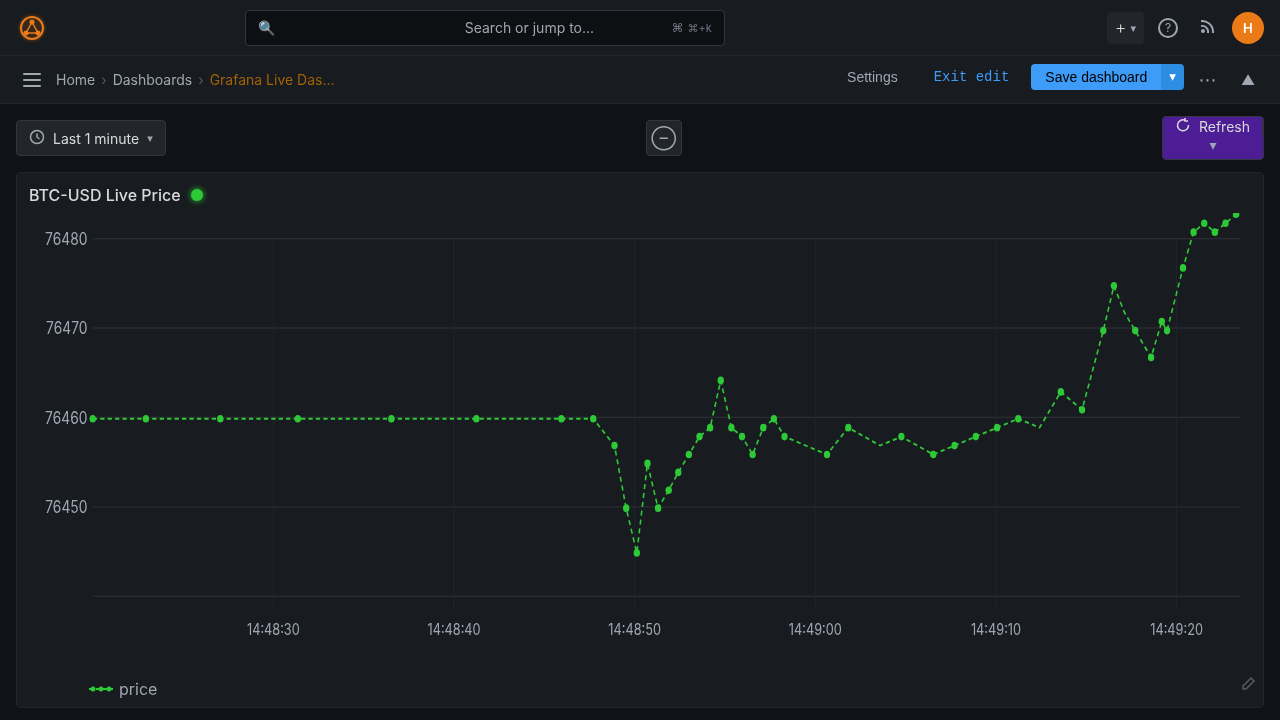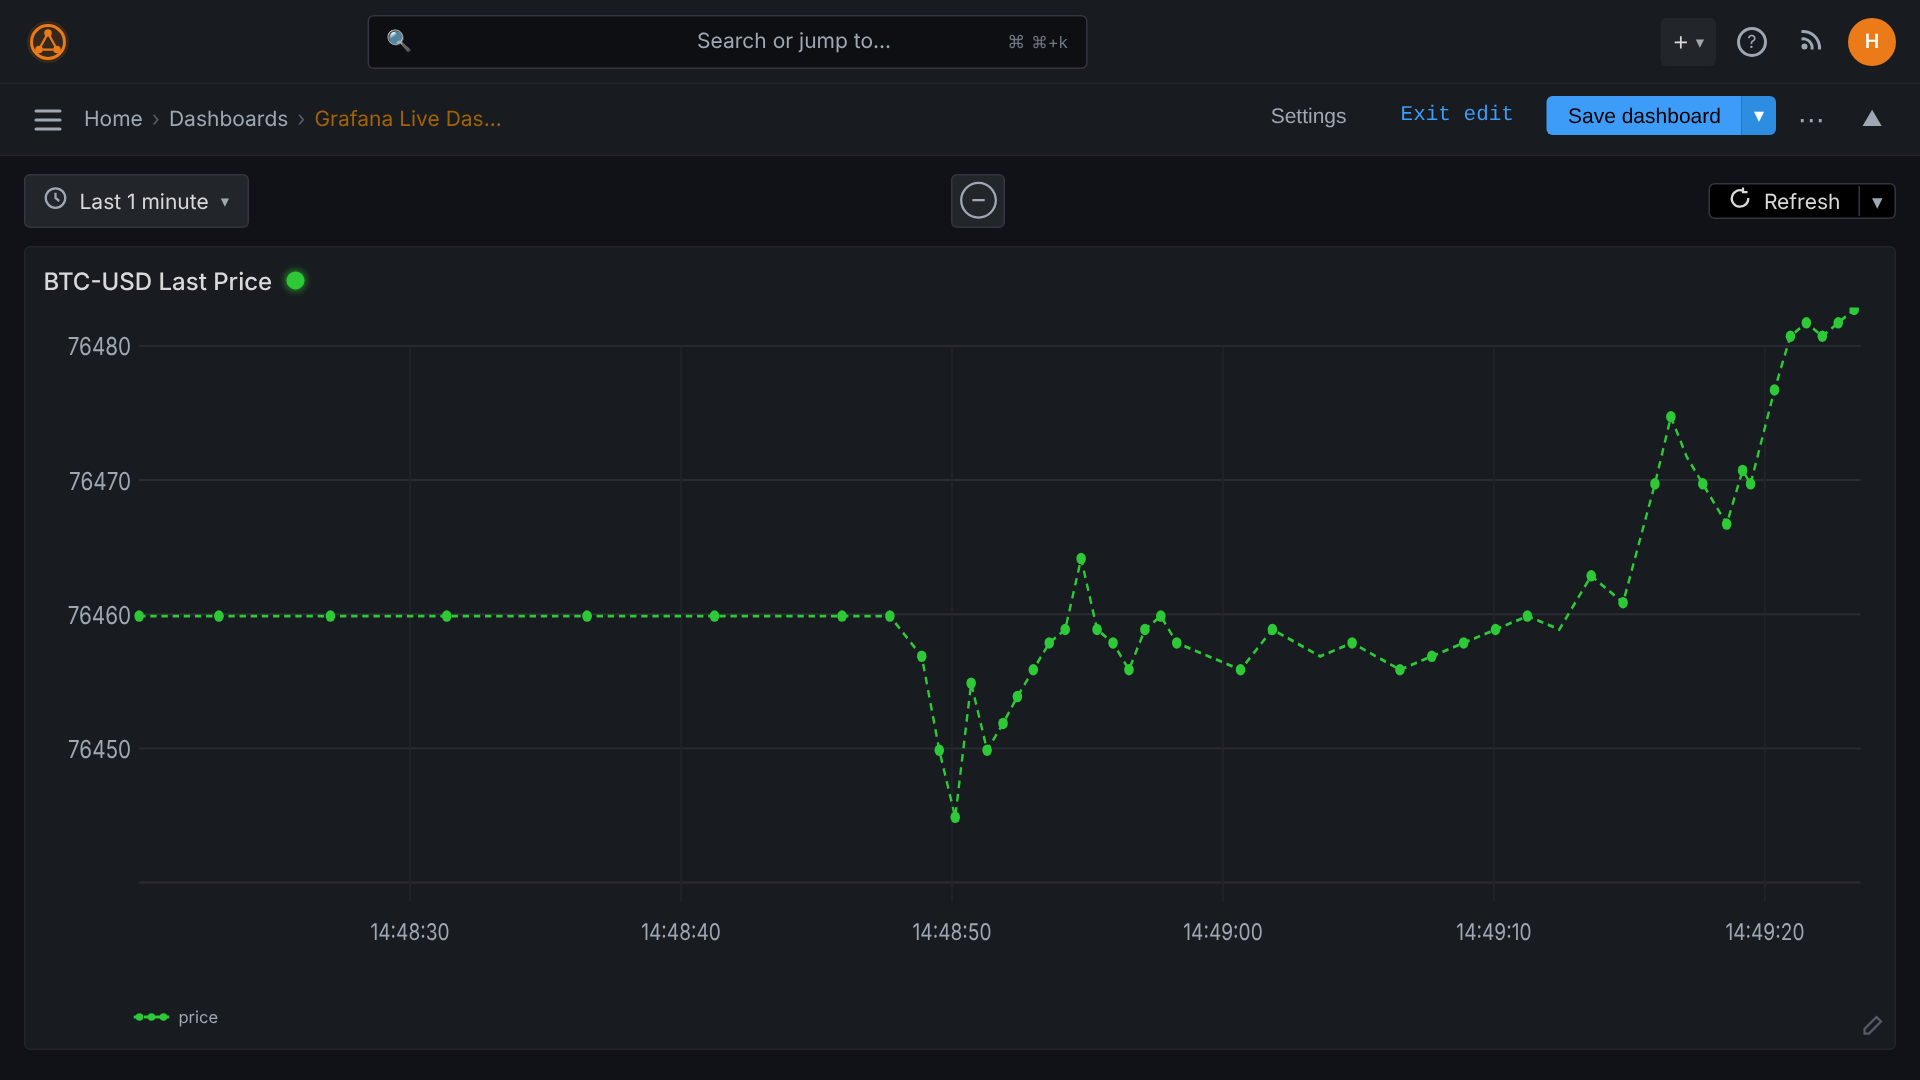--- a/index.html
+++ b/index.html
@@ -219,25 +219,26 @@
       display: flex;
       align-items: center;
       justify-content: center;
       cursor: pointer;
       color: #9fa7b3;
       font-size: 16px;
     }
     .refresh-btn {
       display: flex;
       align-items: center;
-      background: #000000;
+      background: #4c1d95;
       border: 1px solid #333640;
       border-radius: 4px;
-      height: 24px;
-      cursor: pointer;
+      height: 44px;
+      cursor: pointer;
+      flex-direction: column;
     }
     .refresh-main {
       display: flex;
       align-items: center;
       gap: 8px;
       padding: 0 12px;
       color: #d8d9da;
       border-right: 1px solid #333640;
     }
     .refresh-caret {
@@ -290,21 +291,21 @@
       align-items: center;
       gap: 6px;
       margin-top: 6px;
       padding-left: 60px;
     }
     .legend-dash {
       display: flex;
       align-items: center;
       gap: 2px;
     }
-    .legend-label { color: #9fa7b3; font-size: 11px; }
+    .legend-label { color: #9fa7b3; font-size: 16px; }
   </style>
 </head>
 <body>
 
 <div class="top-nav">
   <div class="grafana-logo">
     <svg width="30" height="30" viewBox="0 0 30 30">
       <circle cx="15" cy="15" r="14" fill="#eb7b18" opacity="0.15"></circle>
       <circle cx="15" cy="15" r="11" fill="none" stroke="#eb7b18" stroke-width="2"></circle>
       <circle cx="15" cy="9" r="2.5" fill="#eb7b18"></circle>
@@ -402,21 +403,21 @@
       <span>Refresh</span>
     </div>
     <div class="refresh-caret">
       <span>▾</span>
     </div>
   </div>
 </div>
 
 <div class="panel">
   <div class="panel-header">
-    <span class="panel-title">BTC-USD Last Price</span>
+    <span class="panel-title">BTC-USD Live Price</span>
     <div class="live-dot"></div>
   </div>
   <div class="chart-container">
     <svg class="chart-svg" id="btc-chart" viewBox="0 0 1150 360" preserveAspectRatio="none">
 
       <line x1="60" y1="20" x2="1140" y2="20" stroke="#2a2d33" stroke-width="1"></line>
       <line x1="60" y1="90" x2="1140" y2="90" stroke="#2a2d33" stroke-width="1"></line>
       <line x1="60" y1="160" x2="1140" y2="160" stroke="#2a2d33" stroke-width="1"></line>
       <line x1="60" y1="230" x2="1140" y2="230" stroke="#2a2d33" stroke-width="1"></line>
       <line x1="60" y1="300" x2="1140" y2="300" stroke="#2a2d33" stroke-width="1"></line>

